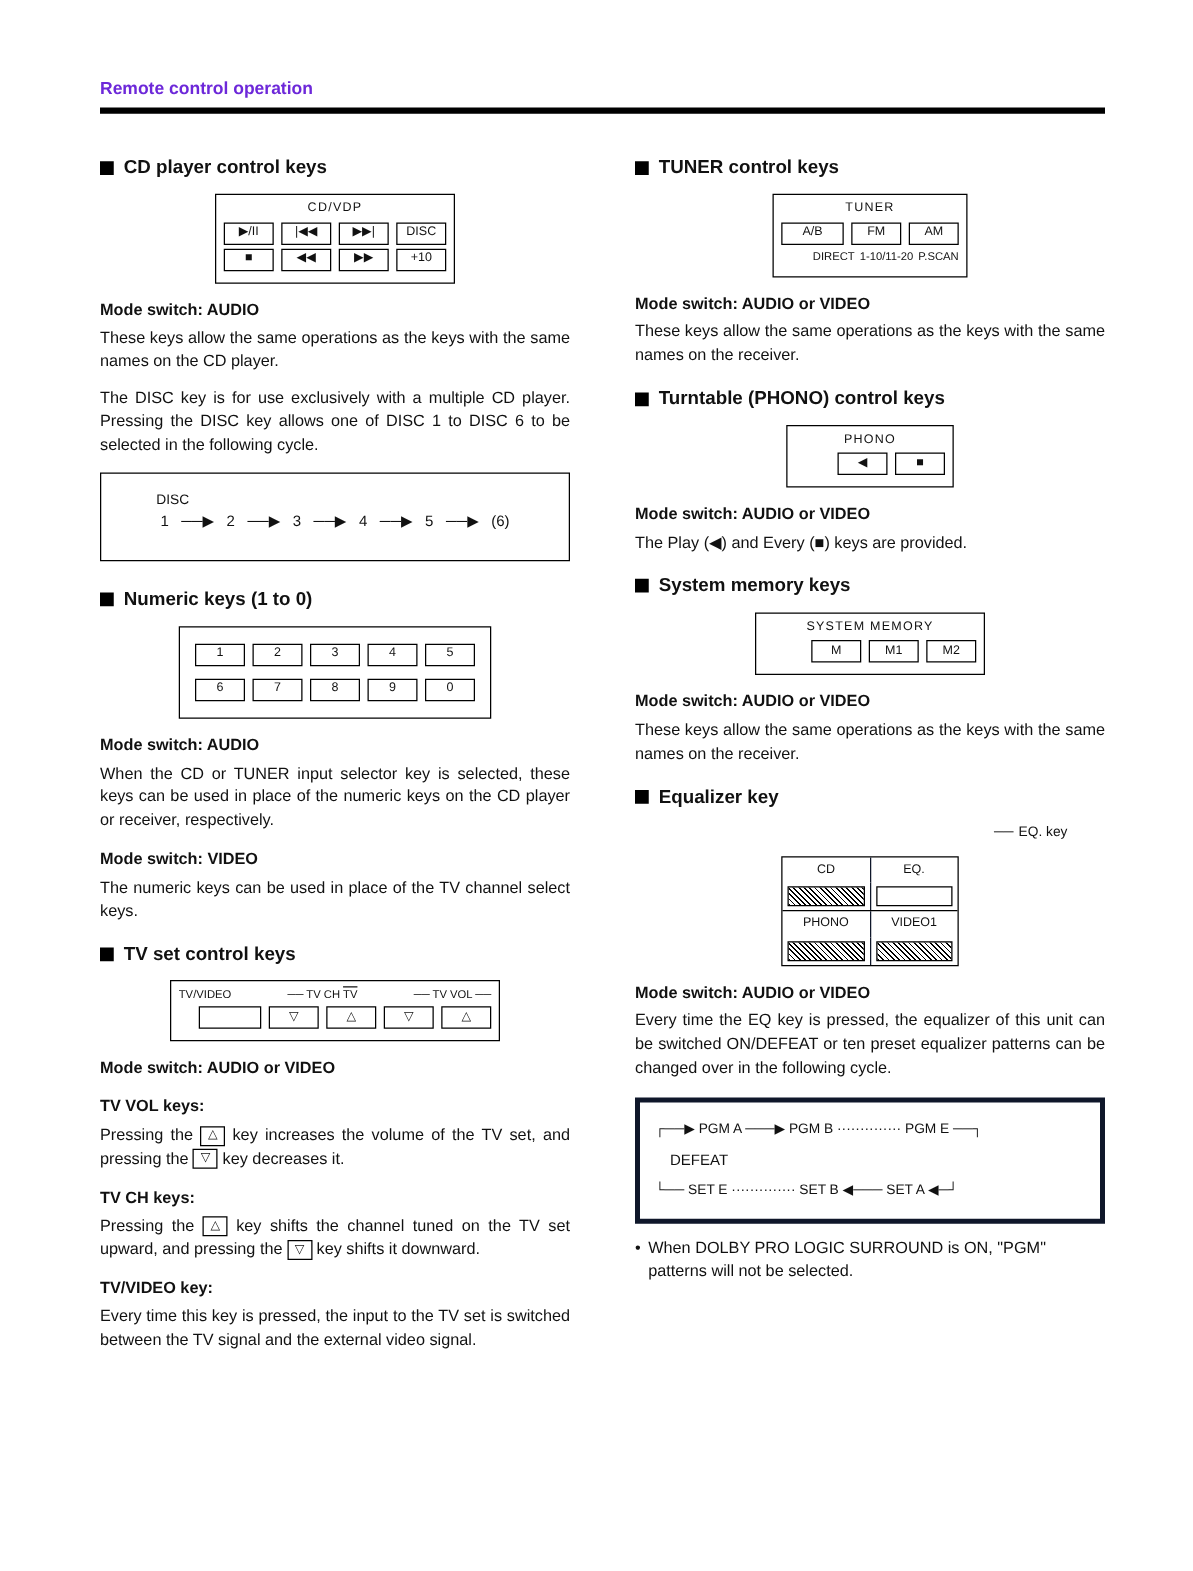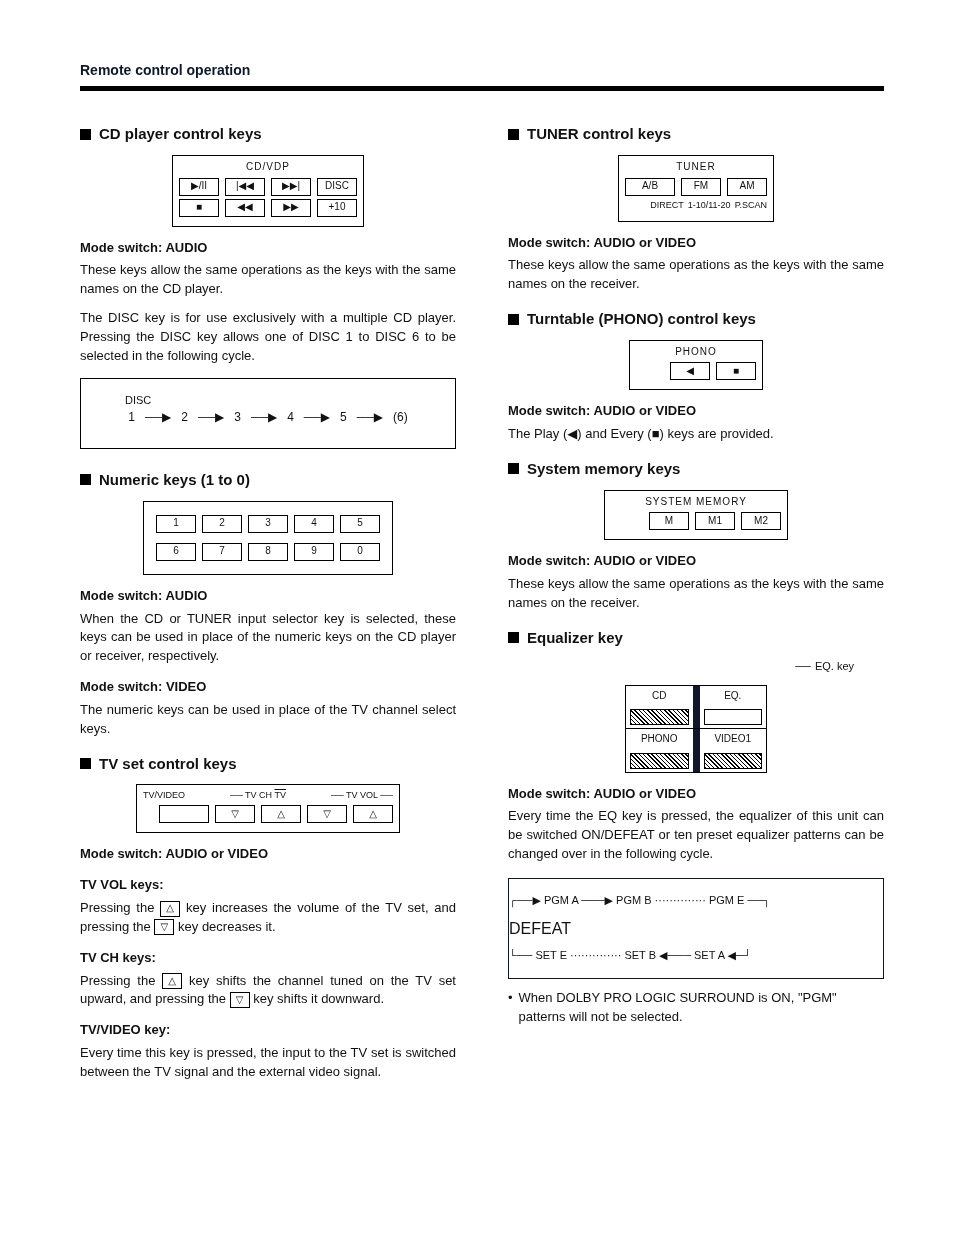--- a/index.html
+++ b/index.html
@@ -10,21 +10,21 @@
     margin: 0;
     padding: 60px 70px 60px 80px;
     width: 954px;
     box-sizing: border-box;
     line-height: 1.45;
   }
   .page-title {
     font-weight: bold;
     font-size: 14px;
     margin-bottom: 6px;
-    color:#0f172a;
+    color:#6d28d9;
   }
   .thick-rule {
     border: none;
     border-top: 5px solid #000;
     margin: 0 0 18px 0;
   }
   .cols {
     display: flex;
     gap: 52px;
   }
@@ -98,26 +98,26 @@
     vertical-align:middle;
   }
   .eq-grid{
     border:1px solid #000;
     width:140px;
     margin:10px auto 6px auto;
     font-size:10px;
   }
   .eq-grid .row{display:flex;}
   .eq-grid .cell{flex:1;border:0;padding:3px 4px;text-align:center;}
-  .eq-grid .cell.b{border-left:7px solid #0f172a;}
+  .eq-grid .cell.b{border-left:1px solid #0f172a;}
   .eq-grid .hr{border-top:1px solid #000;}
   .eq-callout{font-size:11px;display:flex;align-items:flex-start;gap:4px;justify-content:flex-end;margin-right:30px;}
   .eq-cycle{
-    border:1px solid #0f172a;
-    padding:14px 0;
+    border:4px solid #0f172a;
+    padding:14px 12px;
     margin:14px 0 10px 0;
     font-size:11px;
     position:relative;
   }
   .eq-cycle .row{display:flex;justify-content:space-between;align-items:center;}
   .bullet-note{display:flex;gap:6px;align-items:flex-start;margin-top:6px;}
   .bullet-note::before{content:"•";}
   .tv-box{
     border:1px solid #000;
     width:250px;
@@ -330,21 +330,21 @@
       </div>
     </div>
 
     <div class="subhead">Mode switch: AUDIO or VIDEO</div>
     <p>Every time the EQ key is pressed, the equalizer of this unit can be switched ON/DEFEAT or ten preset equalizer patterns can be changed over in the following cycle.</p>
 
     <div class="eq-cycle">
       <div class="row">
         <span>┌──▶ <span>PGM A</span> ───▶ <span>PGM B</span> ·············· <span>PGM E</span> ──┐</span>
       </div>
-      <div style="margin:8px 0;font-size:16px;">DEFEAT</div>
+      <div style="margin:8px 12px;font-size:12px;">DEFEAT</div>
       <div class="row">
         <span>└── <span>SET E</span> ·············· <span>SET B</span> ◀─── <span>SET A</span> ◀─┘</span>
       </div>
     </div>
 
     <div class="bullet-note">
         <span>When DOLBY PRO LOGIC SURROUND is ON, "PGM" patterns will not be selected.</span>
       </div>
 
   </div>

